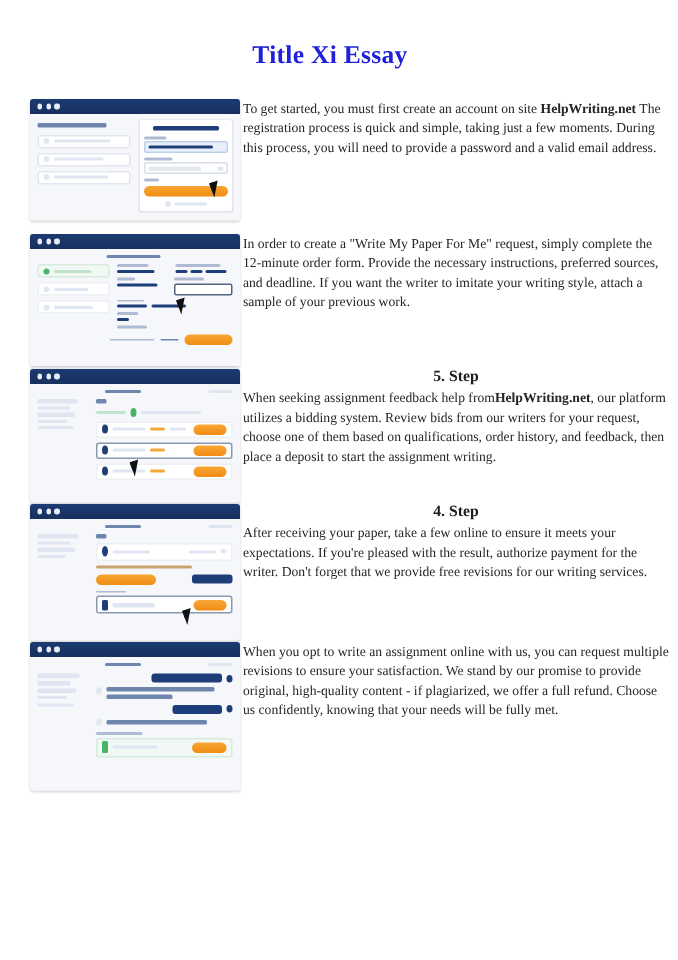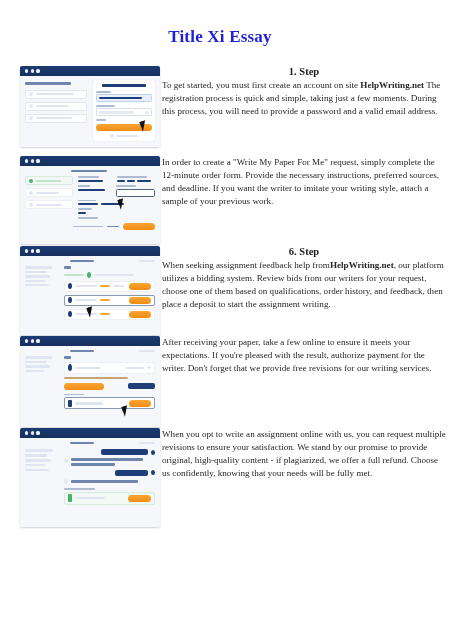--- a/index.html
+++ b/index.html
@@ -222,21 +222,20 @@
                   <span class="circ"></span>
                   <span class="bar lite" style="width:40%;"></span>
                 </div>
               </div>
             </div>
             <div class="cursor" style="left:121px;top:45px;"></div>
           </div>
         </div>
       </div>
       <div class="text-col">
-        <div class="step-head">1. Step</div>
         <p class="step-body"><span>To get started, you must first create an account on site </span><b>HelpWriting.net</b><span> The registration process is quick and simple, taking just a few moments. During this process, you will need to provide a password and a valid email address.</span></p>
       </div>
     </div>
 
     <div class="step-row" style="height:90px;">
       <div class="shot-wrap">
         <div class="browser">
           <div class="chrome">
             <span class="dot"></span>
             <span class="dot"></span>
@@ -356,21 +355,21 @@
                   <span class="bar" style="width:12%;background:#f2a93b;"></span>
                   <span class="btn-orange" style="width:26%;margin-left:auto;"></span>
                 </div>
               </div>
             </div>
             <div class="cursor" style="left:68px;top:51px;"></div>
           </div>
         </div>
       </div>
       <div class="text-col">
-        <div class="step-head">6. Step</div>
+        <div class="step-head">5. Step</div>
         <p class="step-body"><span>When seeking assignment feedback help from</span><b>HelpWriting.net</b><span>, our platform utilizes a bidding system. Review bids from our writers for your request, choose one of them based on qualifications, order history, and feedback, then place a deposit to start the assignment writing.</span></p>
       </div>
     </div>
 
     <div class="step-row" style="height:92px;">
       <div class="shot-wrap">
         <div class="browser">
           <div class="chrome">
             <span class="dot"></span>
             <span class="dot"></span>
@@ -408,20 +407,21 @@
                   <span class="bar lite" style="width:34%;"></span>
                   <span class="btn-orange" style="width:26%;margin-left:auto;"></span>
                 </div>
               </div>
             </div>
             <div class="cursor" style="left:103px;top:60px;"></div>
           </div>
         </div>
       </div>
       <div class="text-col">
+        <div class="step-head">4. Step</div>
         <p class="step-body"><span>After receiving your paper, take a few online to ensure it meets your expectations. If you're pleased with the result, authorize payment for the writer. Don't forget that we provide free revisions for our writing services.</span><b></b><span></span></p>
       </div>
     </div>
 
     <div class="step-row" style="height:100px;">
       <div class="shot-wrap">
         <div class="browser">
           <div class="chrome">
             <span class="dot"></span>
             <span class="dot"></span>

